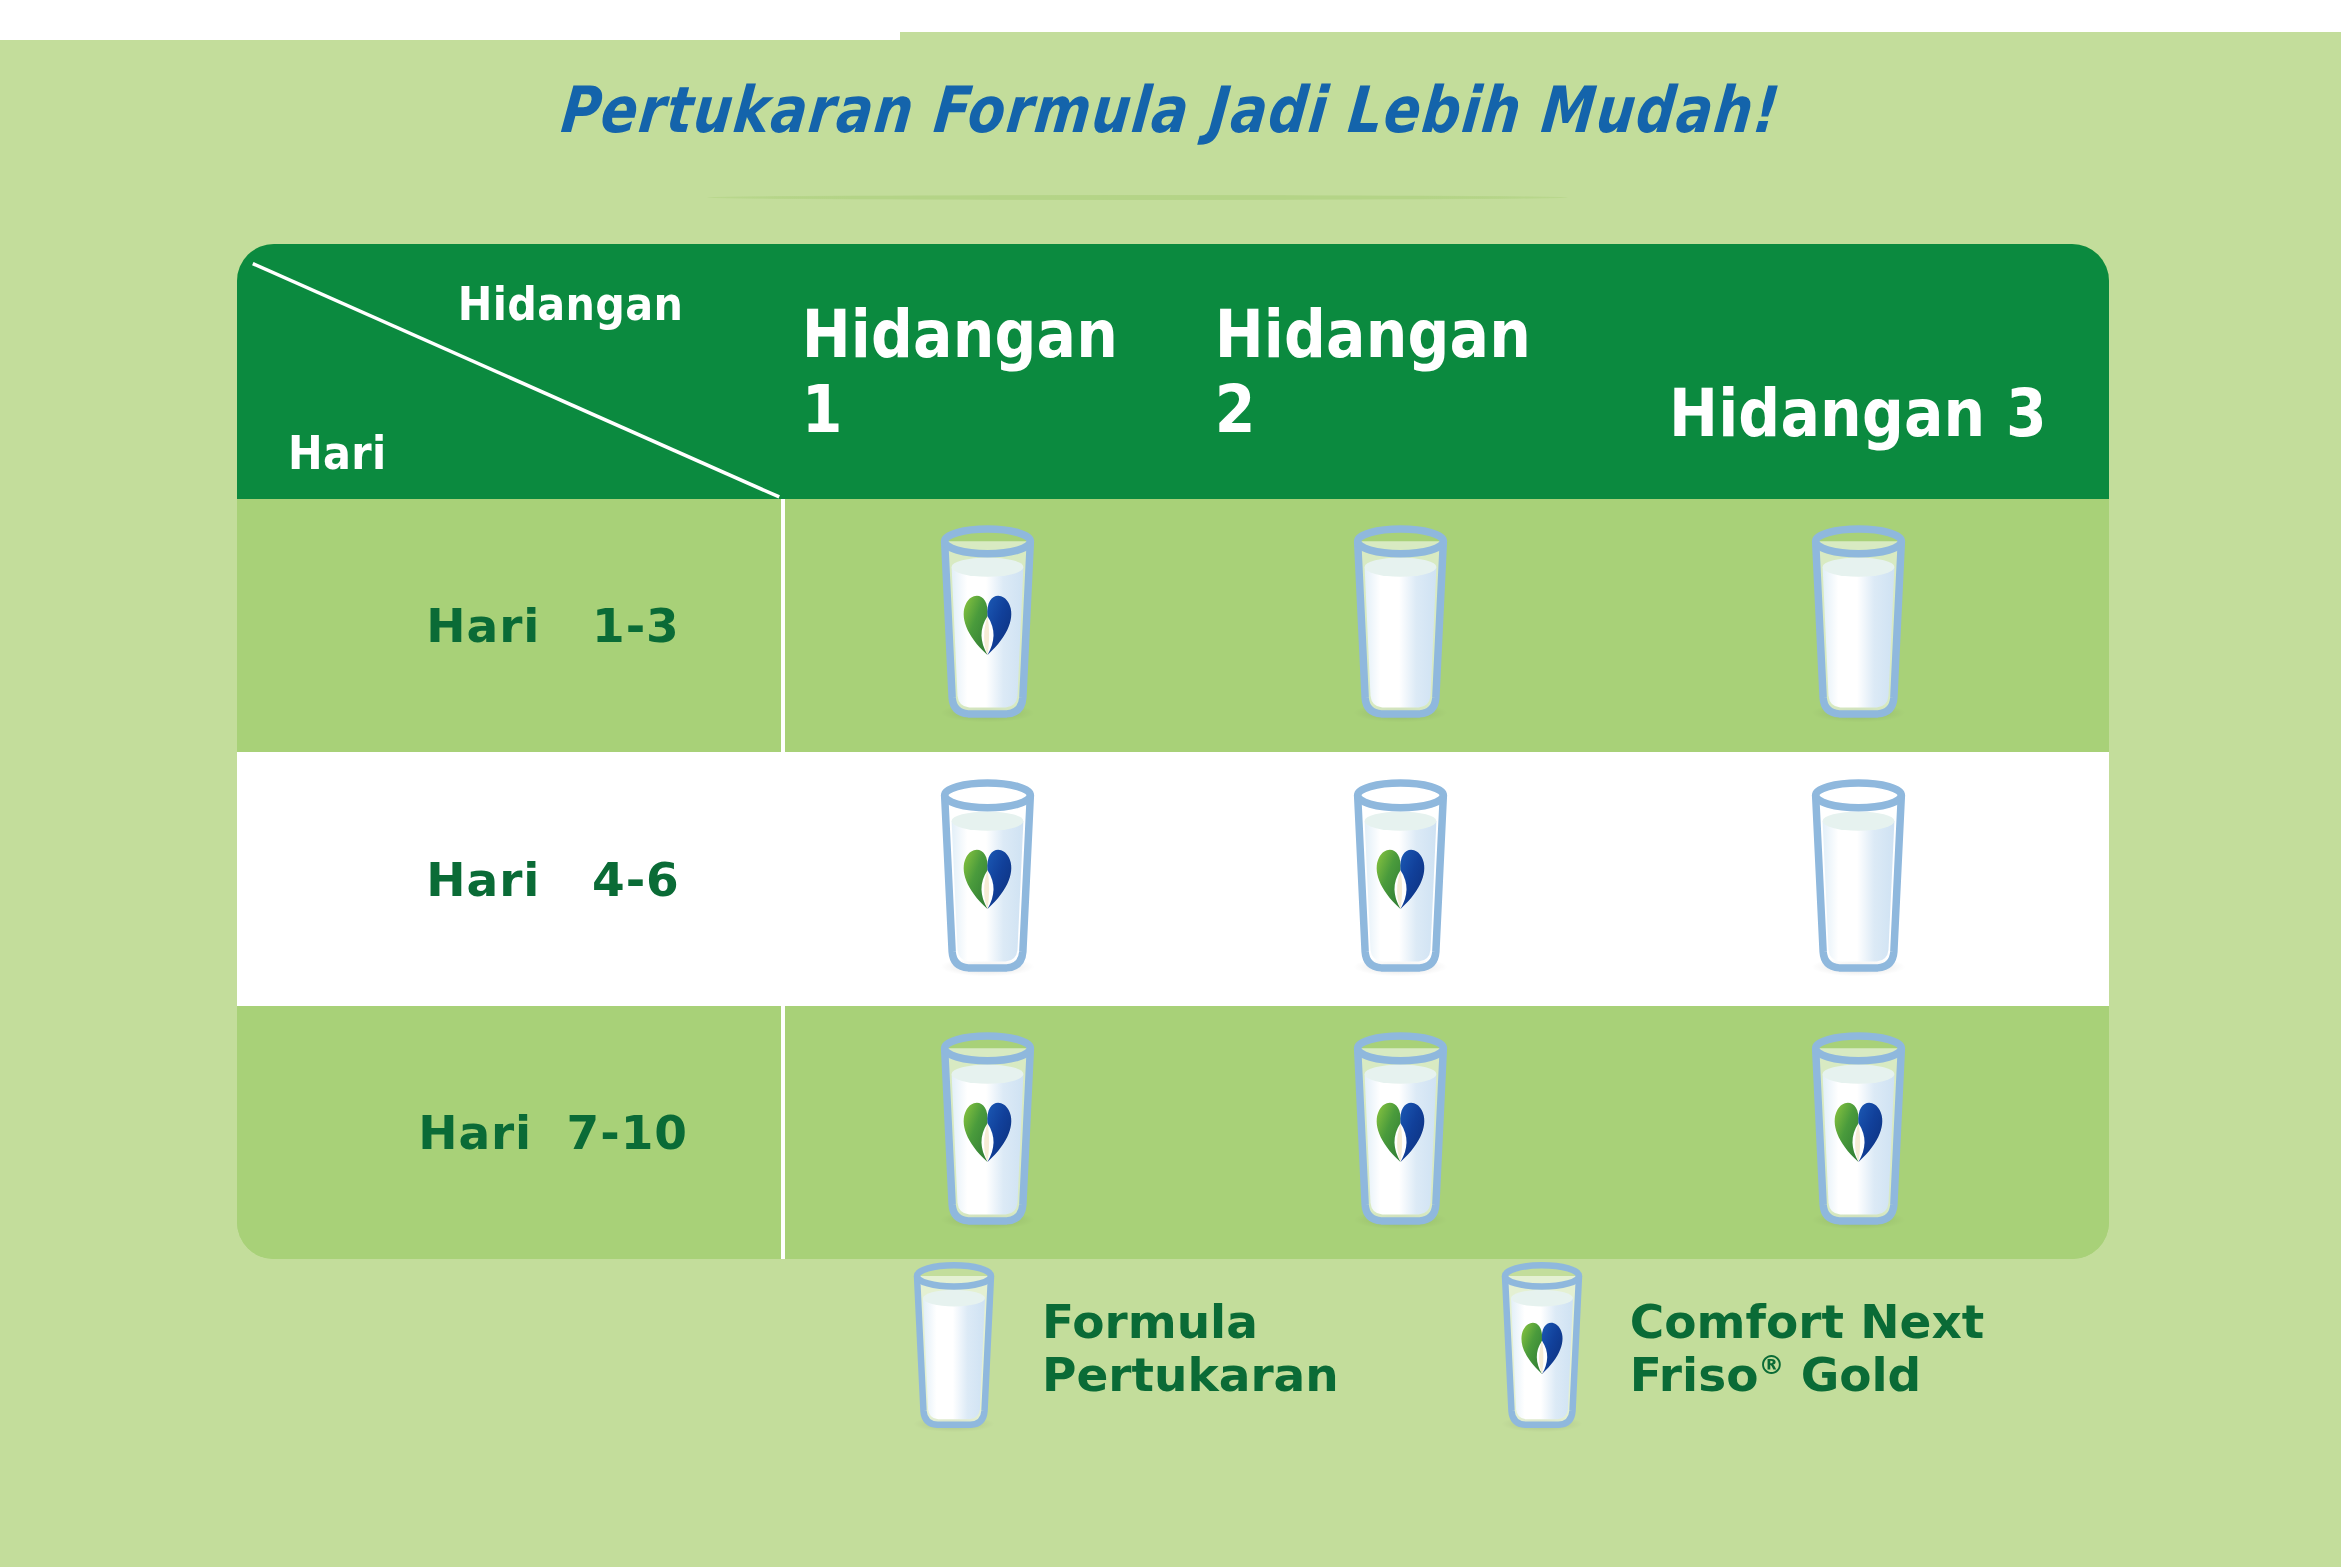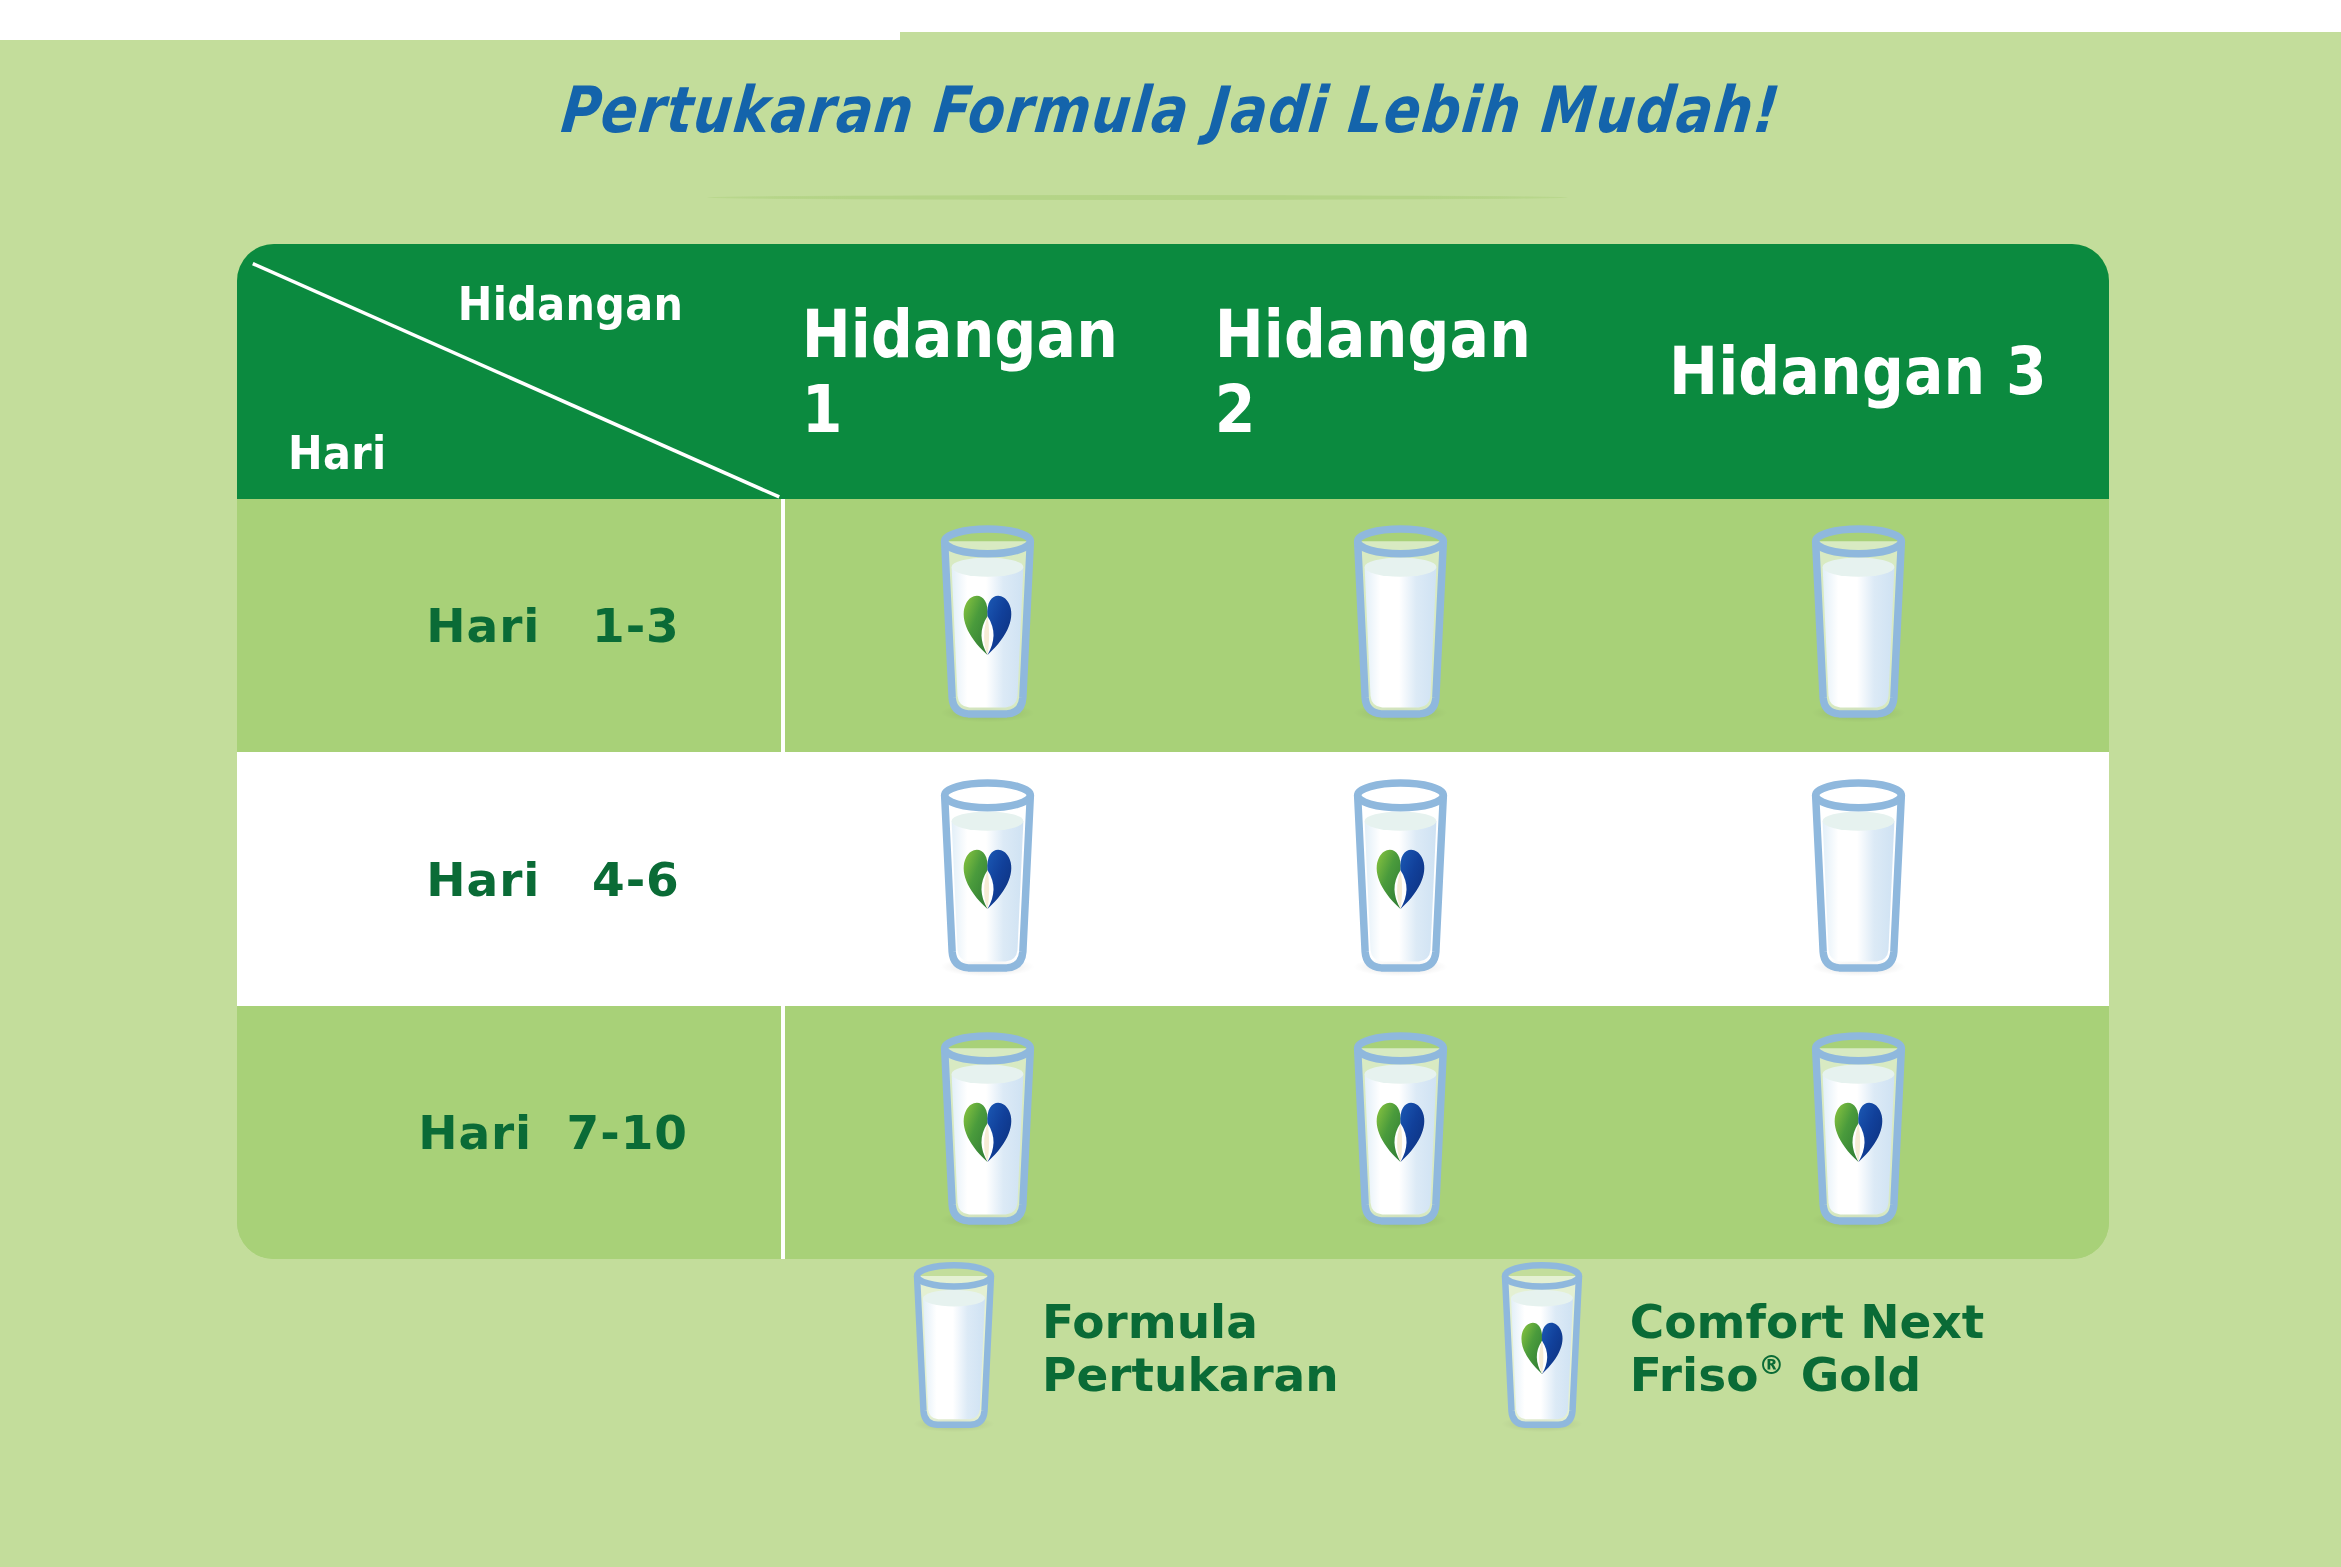--- a/index.html
+++ b/index.html
@@ -116,21 +116,21 @@
     justify-content: center;
     font-family: "DejaVu Sans", sans-serif;
     font-size: 65px;
     font-weight: 700;
     color: #ffffff;
     letter-spacing: 0.2px;
   }
   .col-head span { transform: scaleX(0.9); display: inline-block; }
   .col-head.c1 { left: 544px;  width: 413px; }
   .col-head.c2 { left: 957px; width: 413px; }
-  .col-head.c3 { left: 1370px; width: 502px; }
+  .col-head.c3 { left: 1370px; width: 502px; margin-top: 42px; }
 
   
   .trow {
     position: absolute;
     left: 0;
     width: 1872px;
     height: 253px;
   }
   .trow.r1 { top: 255px; background: #a8d178; }
   .trow.r2 { top: 508px; background: #ffffff; height: 255px; }

